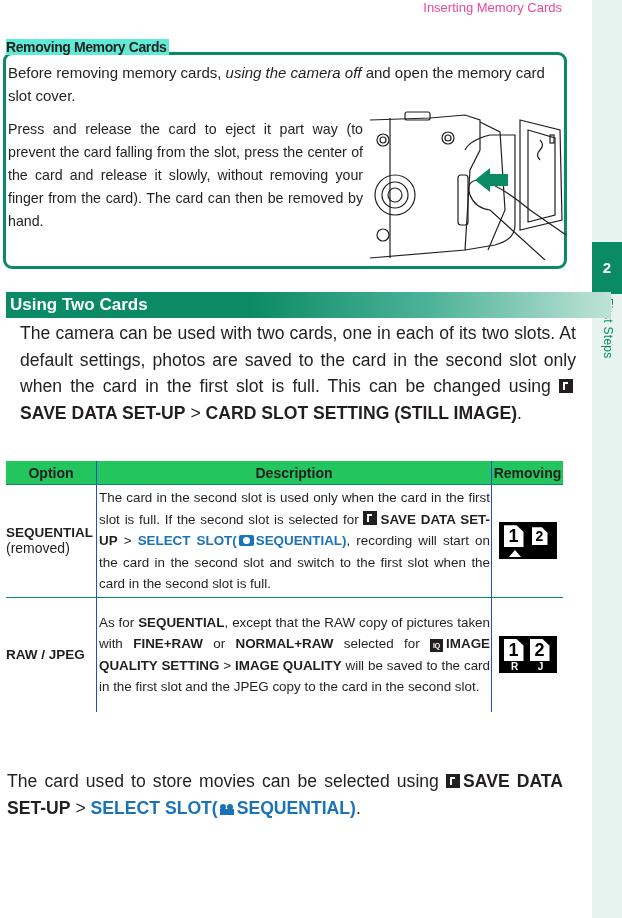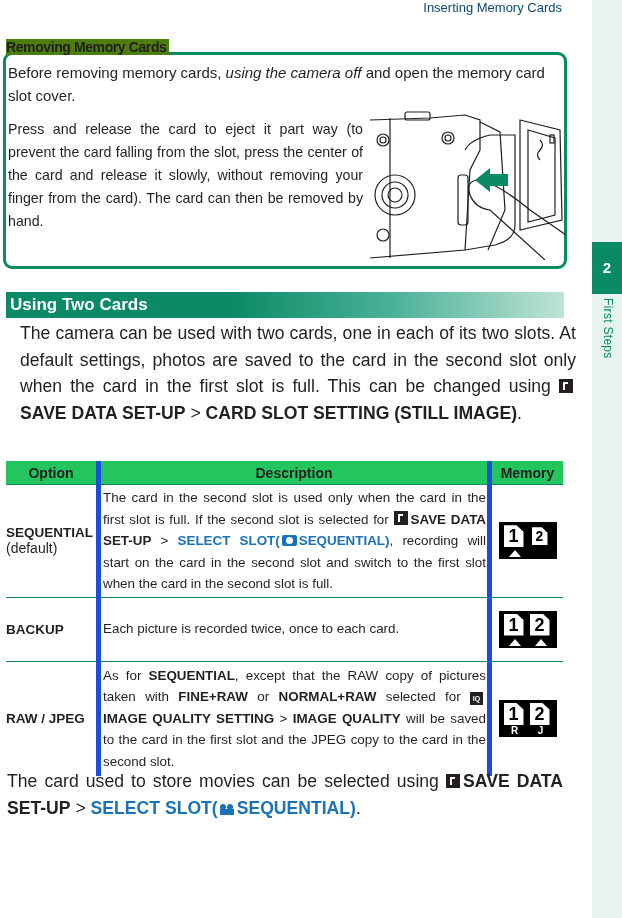--- a/index.html
+++ b/index.html
@@ -15,49 +15,49 @@
   .sidetab .chap {
     position: absolute; left: 0; top: 242px; width: 30px; height: 52px;
     background: #0a8a65; color: #fff; font-weight: bold; font-size: 15px;
     text-align: center; line-height: 52px;
   }
   .sidetab .chaptitle {
     position: absolute; left: 7px; top: 298px; width: 16px; height: 80px;
     writing-mode: vertical-rl; color: #0a8a65; font-size: 12px; letter-spacing: 0.3px;
   }
   .running-head {
-    position: absolute; right: 60px; top: 0px; font-size: 13px; color: #0c4a6e;
+    position: absolute; right: 60px; top: 0px; font-size: 13px; color: #ec4899;
   }
   .page-num {
     position: absolute; right: 60px; top: 940px; font-size: 18px; color: #231f20;
   }
   
   .notebox {
     position: absolute; left: 3px; top: 52px; width: 564px; height: 217px;
     border: 3px solid #0a8a65; border-radius: 9px; box-sizing: border-box;
   }
   .notebox-title {
-    position: absolute; left: 6px; top: 39px; background: #4d7c0f; padding-right: 3px;
+    position: absolute; left: 6px; top: 39px; background: #5eead4; padding-right: 3px;
     font-weight: bold; font-size: 14px; letter-spacing: -0.4px; color: #231f20;
     font-family: "Liberation Sans", sans-serif;
   }
   .note-p1 {
     position: absolute; left: 8px; top: 61px; width: 556px;
     font-size: 15px; line-height: 23px;
   }
   .note-p2 {
     position: absolute; left: 8px; top: 118px; width: 355px;
     font-size: 14.2px; line-height: 23px; text-align: justify;
   }
   .cam-illus {
     position: absolute; left: 370px; top: 110px; width: 196px; height: 150px;
   }
   
   .section-bar {
-    position: absolute; left: 6px; top: 292px; width: 558px; height: 26px;
+    position: absolute; left: 6px; top: 292px; width: 605px; height: 26px;
     background: linear-gradient(to right, #0a8a65 0%, #0a8a65 40%, #4db398 70%, #bfe3d6 100%);
     color: #fff; font-weight: bold; font-size: 17px; line-height: 26px;
     padding-left: 4px; box-sizing: border-box;
   }
   .intro {
     position: absolute; left: 20px; top: 320px; width: 556px;
     font-size: 17.6px; line-height: 26.5px; text-align: justify;
   }
   .b { font-weight: bold; }
   .blue { color: #1a73b8; font-weight: bold; }
@@ -96,21 +96,21 @@
   
   table.opts {
     position: absolute; left: 6px; top: 461px; width: 557px;
     border-collapse: collapse; font-size: 13.4px;
   }
   table.opts th {
     background: #22c55e; font-weight: bold; font-size: 14px; height: 23px;
     border-bottom: 1px solid #0a8a65; padding: 0;
   }
   table.opts td { border-top: 1px solid #0a8a65; padding: 0; vertical-align: middle; }
-  table.opts th + th, table.opts td + td { border-left: 5px solid #1d4ed8; }
+  table.opts th + th, table.opts td + td { border-left: 1px solid #1d4ed8; }
   .c-opt { width: 90px; font-weight: bold; font-size: 13.5px; }
   .c-opt .sub { font-weight: normal; font-size: 14px; display: block; }
   .c-desc { padding: 2px 1px 2px 2px !important; line-height: 21.5px; text-align: justify; }
   .c-disp { width: 71px; text-align: center; }
   tr.r1 td { height: 102px; }
   tr.r2 td { height: 59px; }
   tr.r3 td { height: 110px; }
   .slotbox {
     display: inline-block; background: #000; padding: 3px 3px 0 3px; position: relative;
   }
@@ -182,41 +182,32 @@
 </svg>
 
 <div class="section-bar">Using Two Cards</div>
 <div class="intro"><span>The camera can be used with two cards, one in each of its two slots. At default settings, photos are saved to the card in the second slot only when the card in the first slot is full. This can be changed using </span><span class="ico-wrench"></span><span class="b">SAVE DATA SET-UP</span><span> &gt; </span><span class="b">CARD SLOT SETTING (STILL IMAGE)</span><span>.</span></div>
 
 <table class="opts">
   <thead>
     <tr>
       <th>Option</th>
       <th>Description</th>
-      <th>Memory</th>
+      <th>Removing</th>
     </tr>
   </thead>
   <tbody>
     <tr class="r1">
-      <td class="c-opt"><span>SEQUENTIAL</span><span class="sub">(default)</span></td>
+      <td class="c-opt"><span>SEQUENTIAL</span><span class="sub">(removed)</span></td>
       <td class="c-desc"><span>The card in the second slot is used only when the card in the first slot is full. If the second slot is selected for </span><span class="ico-wrench"></span><span class="b">SAVE DATA SET-UP</span><span> &gt; </span><span class="blue">SELECT SLOT(</span><span class="ico-cam"></span><span class="blue">SEQUENTIAL)</span><span>, recording will start on the card in the second slot and switch to the first slot when the card in the second slot is full.</span></td>
       <td class="c-disp">
         <span class="slotbox">
           <span class="slotcol"><span class="slot"><span class="card">1</span></span><span class="mark"><span class="tri"></span></span></span><span class="slotcol"><span class="slot"><span class="card outline">
                   <span>2</span>
                 </span></span><span class="mark"></span></span>
-        </span>
-      </td>
-    </tr>
-    <tr class="r2">
-      <td class="c-opt">BACKUP</td>
-      <td class="c-desc">Each picture is recorded twice, once to each card.</td>
-      <td class="c-disp">
-        <span class="slotbox">
-          <span class="slotcol"><span class="slot"><span class="card">1</span></span><span class="mark"><span class="tri"></span></span></span><span class="slotcol"><span class="slot"><span class="card">2</span></span><span class="mark"><span class="tri"></span></span></span>
         </span>
       </td>
     </tr>
     <tr class="r3">
       <td class="c-opt">RAW / JPEG</td>
       <td class="c-desc"><span>As for </span><span class="b">SEQUENTIAL</span><span>, except that the RAW copy of pictures taken with </span><span class="b">FINE+RAW</span><span> or </span><span class="b">NORMAL+RAW</span><span> selected for </span><span class="ico-iq">IQ</span><span class="b">IMAGE QUALITY SETTING</span><span> &gt; </span><span class="b">IMAGE QUALITY</span><span> will be saved to the card in the first slot and the JPEG copy to the card in the second slot.</span></td>
       <td class="c-disp">
         <span class="slotbox">
           <span class="slotcol"><span class="slot"><span class="card">1</span></span><span class="mark">R</span></span><span class="slotcol"><span class="slot"><span class="card">2</span></span><span class="mark">J</span></span>
         </span>

